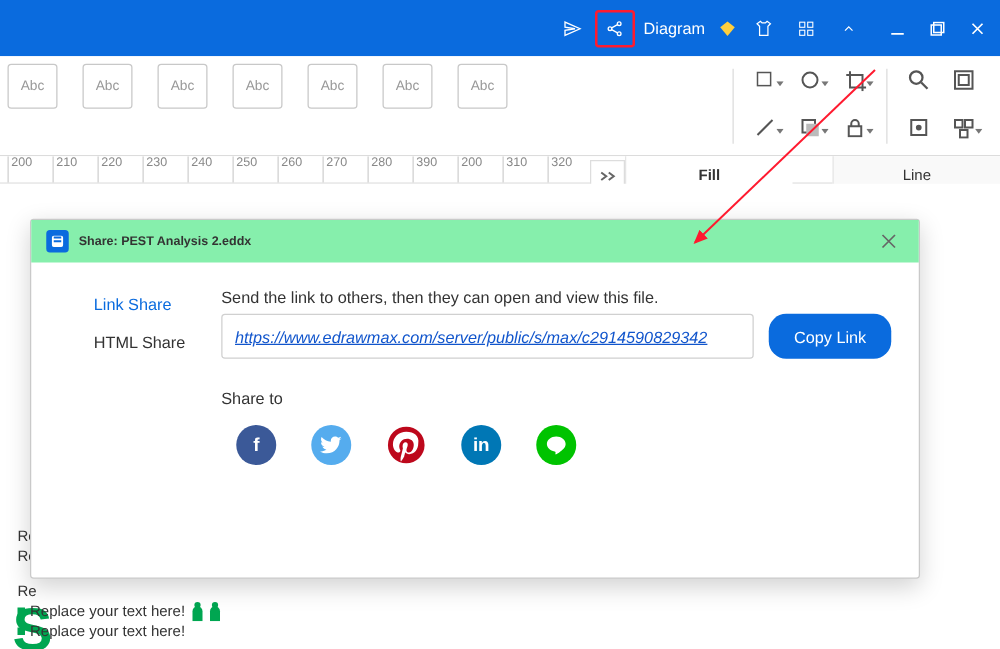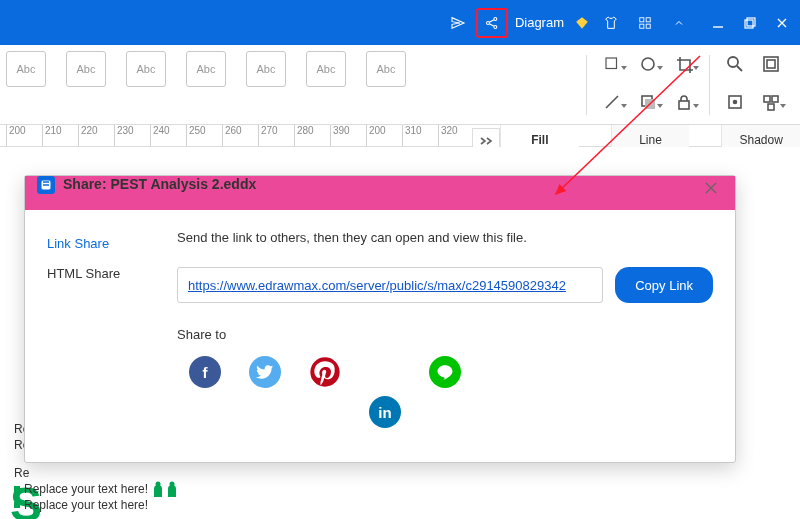--- a/index.html
+++ b/index.html
@@ -26,36 +26,36 @@
   .side-tab.active { background:#fff; font-weight:600; }
   .expand-btn { position:absolute; right:300px; top:128px; width:28px; height:24px; border:1px solid #ddd; border-bottom:none; background:#fff; display:flex; align-items:center; justify-content:center; cursor:pointer;}
   .below-expand { position:absolute; right:300px; top:152px; width:28px; height:16px; background:#0a6bde; }
   .canvas-bg { position:absolute; left:0; top:147px; right:0; bottom:0; background:#fff; }
   .canvas-left-text { position:absolute; left:14px; bottom:6px; font-size:12px; color:#333; line-height:16px; }
   .canvas-left-text .row { display:flex; align-items:center; gap:4px; }
   .bullet { width:6px; height:6px; background:#00a651; }
   .big-s { position:absolute; left:10px; top:330px; font-size:48px; font-weight:700; color:#00a651; }
   .people-icons { display:inline-flex; gap:2px; }
   .dialog-overlay { position:absolute; left:24px; top:175px; width:712px; height:288px; background:#fff; border:1px solid #c9c9c9; border-radius:3px; box-shadow:0 6px 20px rgba(0,0,0,.18); }
-  .dlg-title { height:34px; background:#ec4899; display:flex; align-items:flex-start; padding:0 12px; font-size:14px; font-weight:600; color:#333;}
+  .dlg-title { height:34px; background:#86efac; display:flex; align-items:center; padding:0 12px; font-size:10px; font-weight:600; color:#333;}
   .dlg-title .ico { width:18px; height:18px; background:#0a6bde; border-radius:3px; margin-right:8px; display:flex; align-items:center; justify-content:center;}
   .dlg-close { margin-left:auto; width:24px; height:24px; display:flex; align-items:center; justify-content:center; cursor:pointer; color:#666;}
   .dlg-body { display:flex; height:254px; }
   .dlg-side { width:130px; padding:18px 0; }
-  .dlg-side-item { height:30px; display:flex; align-items:center; padding-left:22px; font-size:13px; color:#333; cursor:pointer;}
+  .dlg-side-item { height:30px; display:flex; align-items:center; padding-left:22px; font-size:13px; color:#333; cursor:pointer;margin-left:28px;}
   .dlg-side-item.active { color:#0a6bde; }
   .dlg-main { flex:1; padding:20px 22px; font-size:13px; color:#333; }
-  .dlg-desc { margin-bottom:22px; }
+  .dlg-desc { margin-bottom:6px; }
   .link-row { display:flex; gap:12px; align-items:center; }
-  .link-input { flex:1; height:36px; border:1px solid #d0d0d0; border-radius:3px; padding:0 10px; font-size:13px; color:#1155cc; text-decoration:underline; background:#fff; display:flex; align-items:center; overflow:hidden; white-space:nowrap;}
+  .link-input { flex:1; height:36px; border:1px solid #d0d0d0; border-radius:3px; padding:0 10px; font-size:13px; color:#1155cc; text-decoration:underline; background:#fff; display:flex; align-items:center; overflow:hidden; white-space:nowrap;font-style:italic;}
   .copy-btn { height:36px; padding:0 20px; background:#0a6bde; color:#fff; border:none; border-radius:14px; font-size:13px; cursor:pointer;}
   .share-to-label { margin-top:24px; margin-bottom:14px; font-size:13px; color:#333;}
   .share-icons { display:flex; gap:28px; padding-left:12px;}
   .share-ico { width:32px; height:32px; border-radius:50%; display:flex; align-items:center; justify-content:center; cursor:pointer; color:#fff; font-weight:700; font-size:15px;}
-  .fb { background:#3b5998;} .tw{background:#55acee;} .pt{background:#fff; color:#bd081c; border:0;} .li{background:#0077b5;margin-top:40px;} .ln{background:#00c300;}
+  .fb { background:#3b5998;} .tw{background:#55acee;} .pt{background:#fff; color:#bd081c; border:0;} .li{background:#0077b5;} .ln{background:#00c300;}
   .arrow-svg { position:absolute; left:0; top:0; pointer-events:none; }
 </style>
 </head>
 <body>
 
 <div class="titlebar">
   <div class="tb-right">
     <div class="tb-ico">
       <svg width="16" height="16" viewBox="0 0 24 24" fill="none" stroke="#fff" stroke-width="1.6">
           <path d="M3 20l18-8L3 4v6l12 2-12 2z"></path>
@@ -244,21 +244,20 @@
 
 <div class="expand-btn">
   <svg width="14" height="10" stroke="#666" stroke-width="1.6" fill="none">
       <path d="M2 2l4 3-4 3M8 2l4 3-4 3"></path>
     </svg>
 </div>
 <div class="below-expand"></div>
 <div class="side-tabs">
   <div class="side-tab active">Fill</div>
   <div class="side-tab">Line</div>
-  <div class="side-tab">Shadow</div>
 </div>
 
 <div class="canvas-bg">
   <div class="big-s">S</div>
   <div class="canvas-left-text">
     <div>Re</div>
     <div>Re</div>
     <div style="height:12px"></div>
     <div>Re</div>
     <div class="row">

